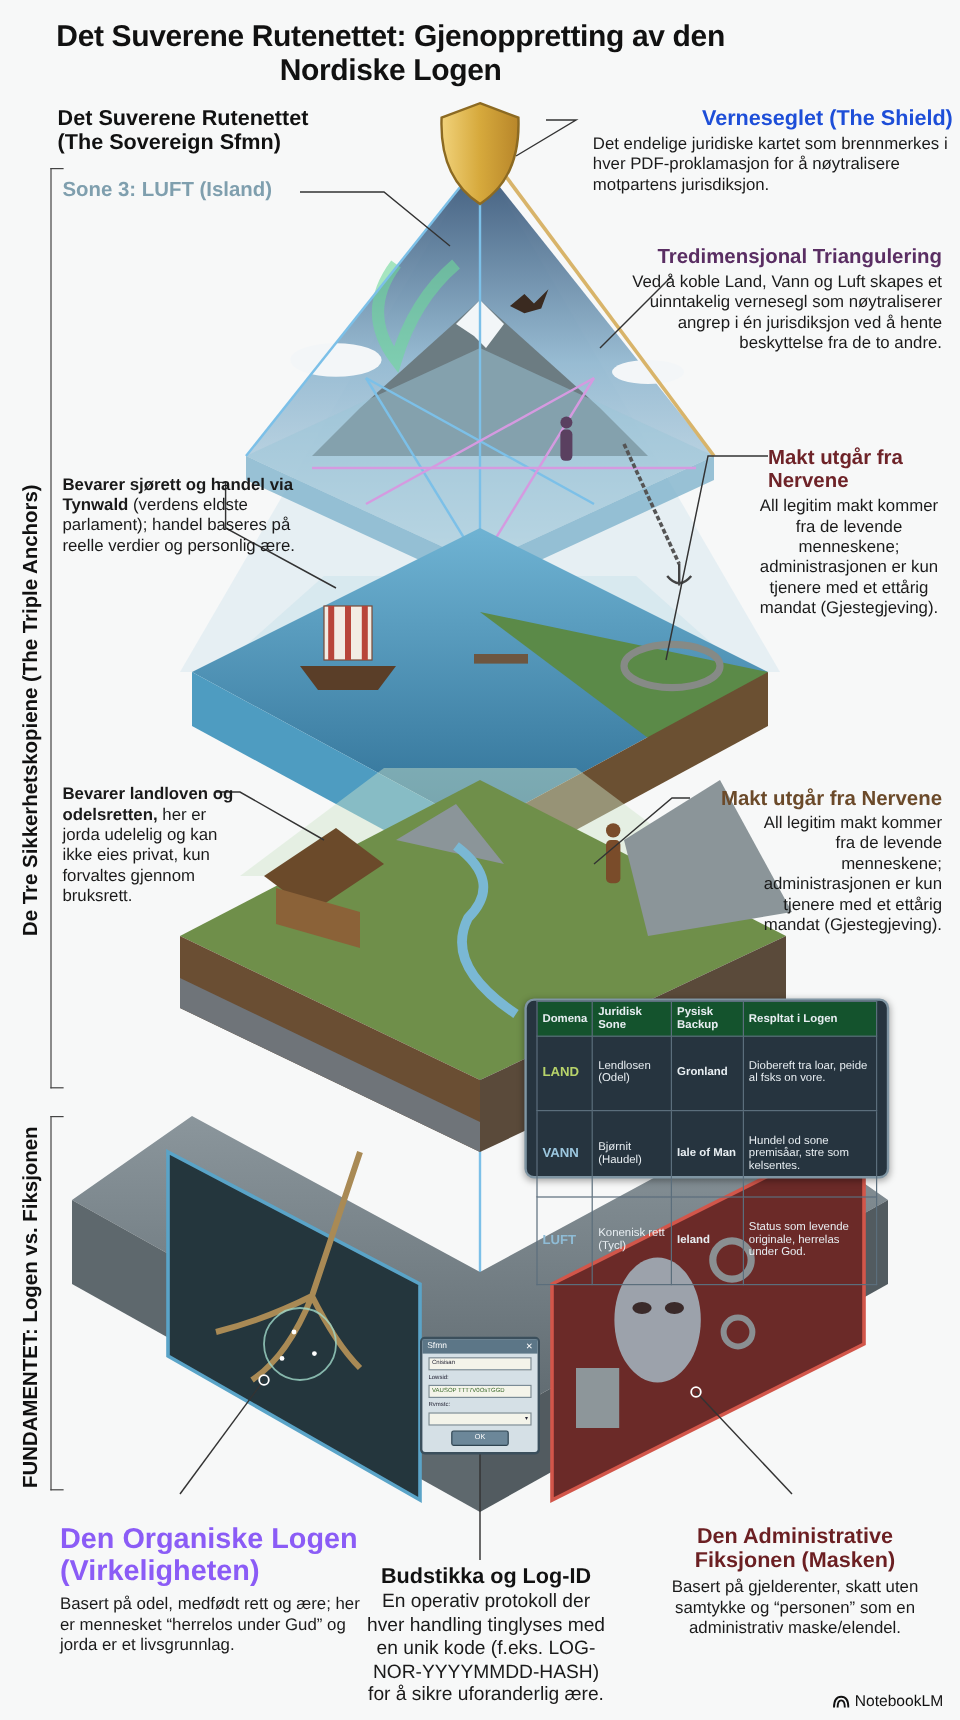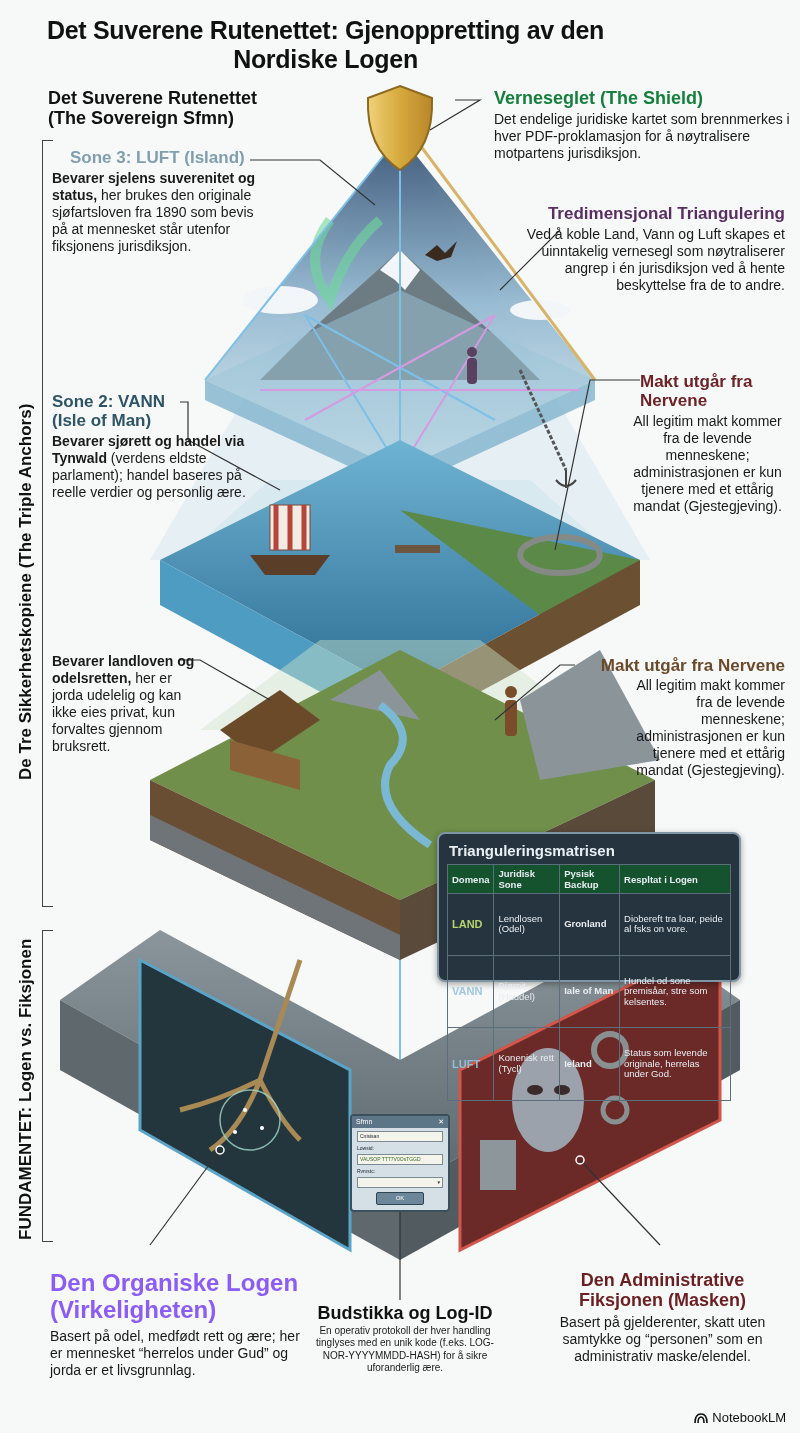--- a/index.html
+++ b/index.html
@@ -161,55 +161,52 @@
   <div>Det Suverene Rutenettet</div>
   <div>(The Sovereign Sfmn)</div>
 </div>
 
 <div class="abs bracket" style="left:42px;top:140px;width:10px;height:765px;"></div>
 <div class="abs bracket" style="left:42px;top:930px;width:10px;height:310px;"></div>
 <div class="abs vert" style="left:16px;top:780px;">De Tre Sikkerhetskopiene (The Triple Anchors)</div>
 <div class="abs vert" style="left:16px;top:1240px;">FUNDAMENTET: Logen vs. Fiksjonen</div>
 
 <div class="abs" style="left:494px;top:88px;width:300px;">
-  <div class="h" style="font-size:18px;color:#15803d;">Verneseglet (The Shield)</div>
+  <div class="h" style="font-size:18px;color:#1d4ed8;text-align:right;">Verneseglet (The Shield)</div>
   <div class="p" style="margin-top:3px;">Det endelige juridiske kartet som brennmerkes i hver PDF-proklamasjon for å nøytralisere motpartens jurisdiksjon.</div>
 </div>
 
 <div class="abs" style="left:515px;top:204px;width:270px;text-align:right;">
   <div class="h" style="font-size:17px;color:#5a2e63;">Tredimensjonal Triangulering</div>
   <div class="p" style="margin-top:3px;">Ved å koble Land, Vann og Luft skapes et uinntakelig vernesegl som nøytraliserer angrep i én jurisdiksjon ved å hente beskyttelse fra de to andre.</div>
 </div>
 
 <div class="abs" style="left:52px;top:148px;width:205px;">
-  <div class="h" style="font-size:17px;color:#7f9fae;margin-left:18px;">Sone 3: LUFT (Island)</div>
-  <div class="p" style="margin-top:3px;"><b>Bevarer sjelens suverenitet og status,</b><span> her brukes den originale sjøfartsloven fra 1890 som bevis på at mennesket står utenfor fiksjonens jurisdiksjon.</span></div>
+  <div class="h" style="font-size:17px;color:#7f9fae;">Sone 3: LUFT (Island)</div>
 </div>
 
 <div class="abs" style="left:52px;top:392px;width:200px;">
-  <div class="h" style="font-size:17px;color:#2d5566;width:130px;">Sone 2: VANN (Isle of Man)</div>
   <div class="p" style="margin-top:3px;"><b>Bevarer sjørett og handel via Tynwald</b><span> (verdens eldste parlament); handel baseres på reelle verdier og personlig ære.</span></div>
 </div>
 
 <div class="abs" style="left:52px;top:650px;width:145px;">
   <div class="p" style="margin-top:3px;"><b>Bevarer landloven og odelsretten,</b><span> her er jorda udelelig og kan ikke eies privat, kun forvaltes gjennom bruksrett.</span></div>
 </div>
 
 <div class="abs" style="left:640px;top:372px;width:150px;">
   <div class="h" style="font-size:17px;color:#6e2328;">Makt utgår fra Nervene</div>
   <div class="p" style="margin-top:3px;text-align:center;margin-left:-15px;">All legitim makt kommer fra de levende menneskene; administrasjonen er kun tjenere med et ettårig mandat (Gjestegjeving).</div>
 </div>
 
 <div class="abs" style="left:575px;top:656px;width:210px;text-align:right;">
   <div class="h" style="font-size:17px;color:#6b4a2a;">Makt utgår fra Nervene</div>
   <div class="p" style="margin-top:2px;padding-left:50px;">All legitim makt kommer fra de levende menneskene; administrasjonen er kun tjenere med et ettårig mandat (Gjestegjeving).</div>
 </div>
 
 <div class="abs matrix">
-  <div class="mt">Trianguleringsmatrisen</div>
   <table>
     <thead>
         <tr>
       <th>Domena</th>
       <th>Juridisk Sone</th>
       <th>Pysisk Backup</th>
       <th>Respltat i Logen</th>
     </tr>
       </thead>
     <tbody>
@@ -250,21 +247,21 @@
   <div class="ok">OK</div>
 </div>
 
 <div class="abs" style="left:50px;top:1270px;width:255px;">
   <div class="h" style="font-size:24px;color:#8b5cf6;">Den Organiske Logen (Virkeligheten)</div>
   <div class="p" style="margin-top:4px;">Basert på odel, medfødt rett og ære; her er mennesket “herrelos under Gud” og jorda er et livsgrunnlag.</div>
 </div>
 
 <div class="abs" style="left:305px;top:1303px;width:200px;text-align:center;">
   <div class="h" style="font-size:18px;color:#111;">Budstikka og Log-ID</div>
-  <div class="p" style="margin-top:2px;font-size:10px;">En operativ protokoll der hver handling tinglyses med en unik kode (f.eks. LOG-NOR-YYYYMMDD-HASH) for å sikre uforanderlig ære.</div>
+  <div class="p" style="margin-top:2px;font-size:16px;">En operativ protokoll der hver handling tinglyses med en unik kode (f.eks. LOG-NOR-YYYYMMDD-HASH) for å sikre uforanderlig ære.</div>
 </div>
 
 <div class="abs" style="left:545px;top:1270px;width:235px;text-align:right;">
   <div class="h" style="font-size:18px;color:#6b1f22;text-align:center;">Den Administrative Fiksjonen (Masken)</div>
   <div class="p" style="margin-top:4px;text-align:center;">Basert på gjelderenter, skatt uten samtykke og “personen” som en administrativ maske/elendel.</div>
 </div>
 
 <div class="abs brand">
   <svg width="14" height="12">
       <path d="M1,11 Q1,2 7,2 Q13,2 13,11 M4,11 Q4,5 7,5 Q10,5 10,11" stroke="#111" stroke-width="1.6" fill="none"></path>

